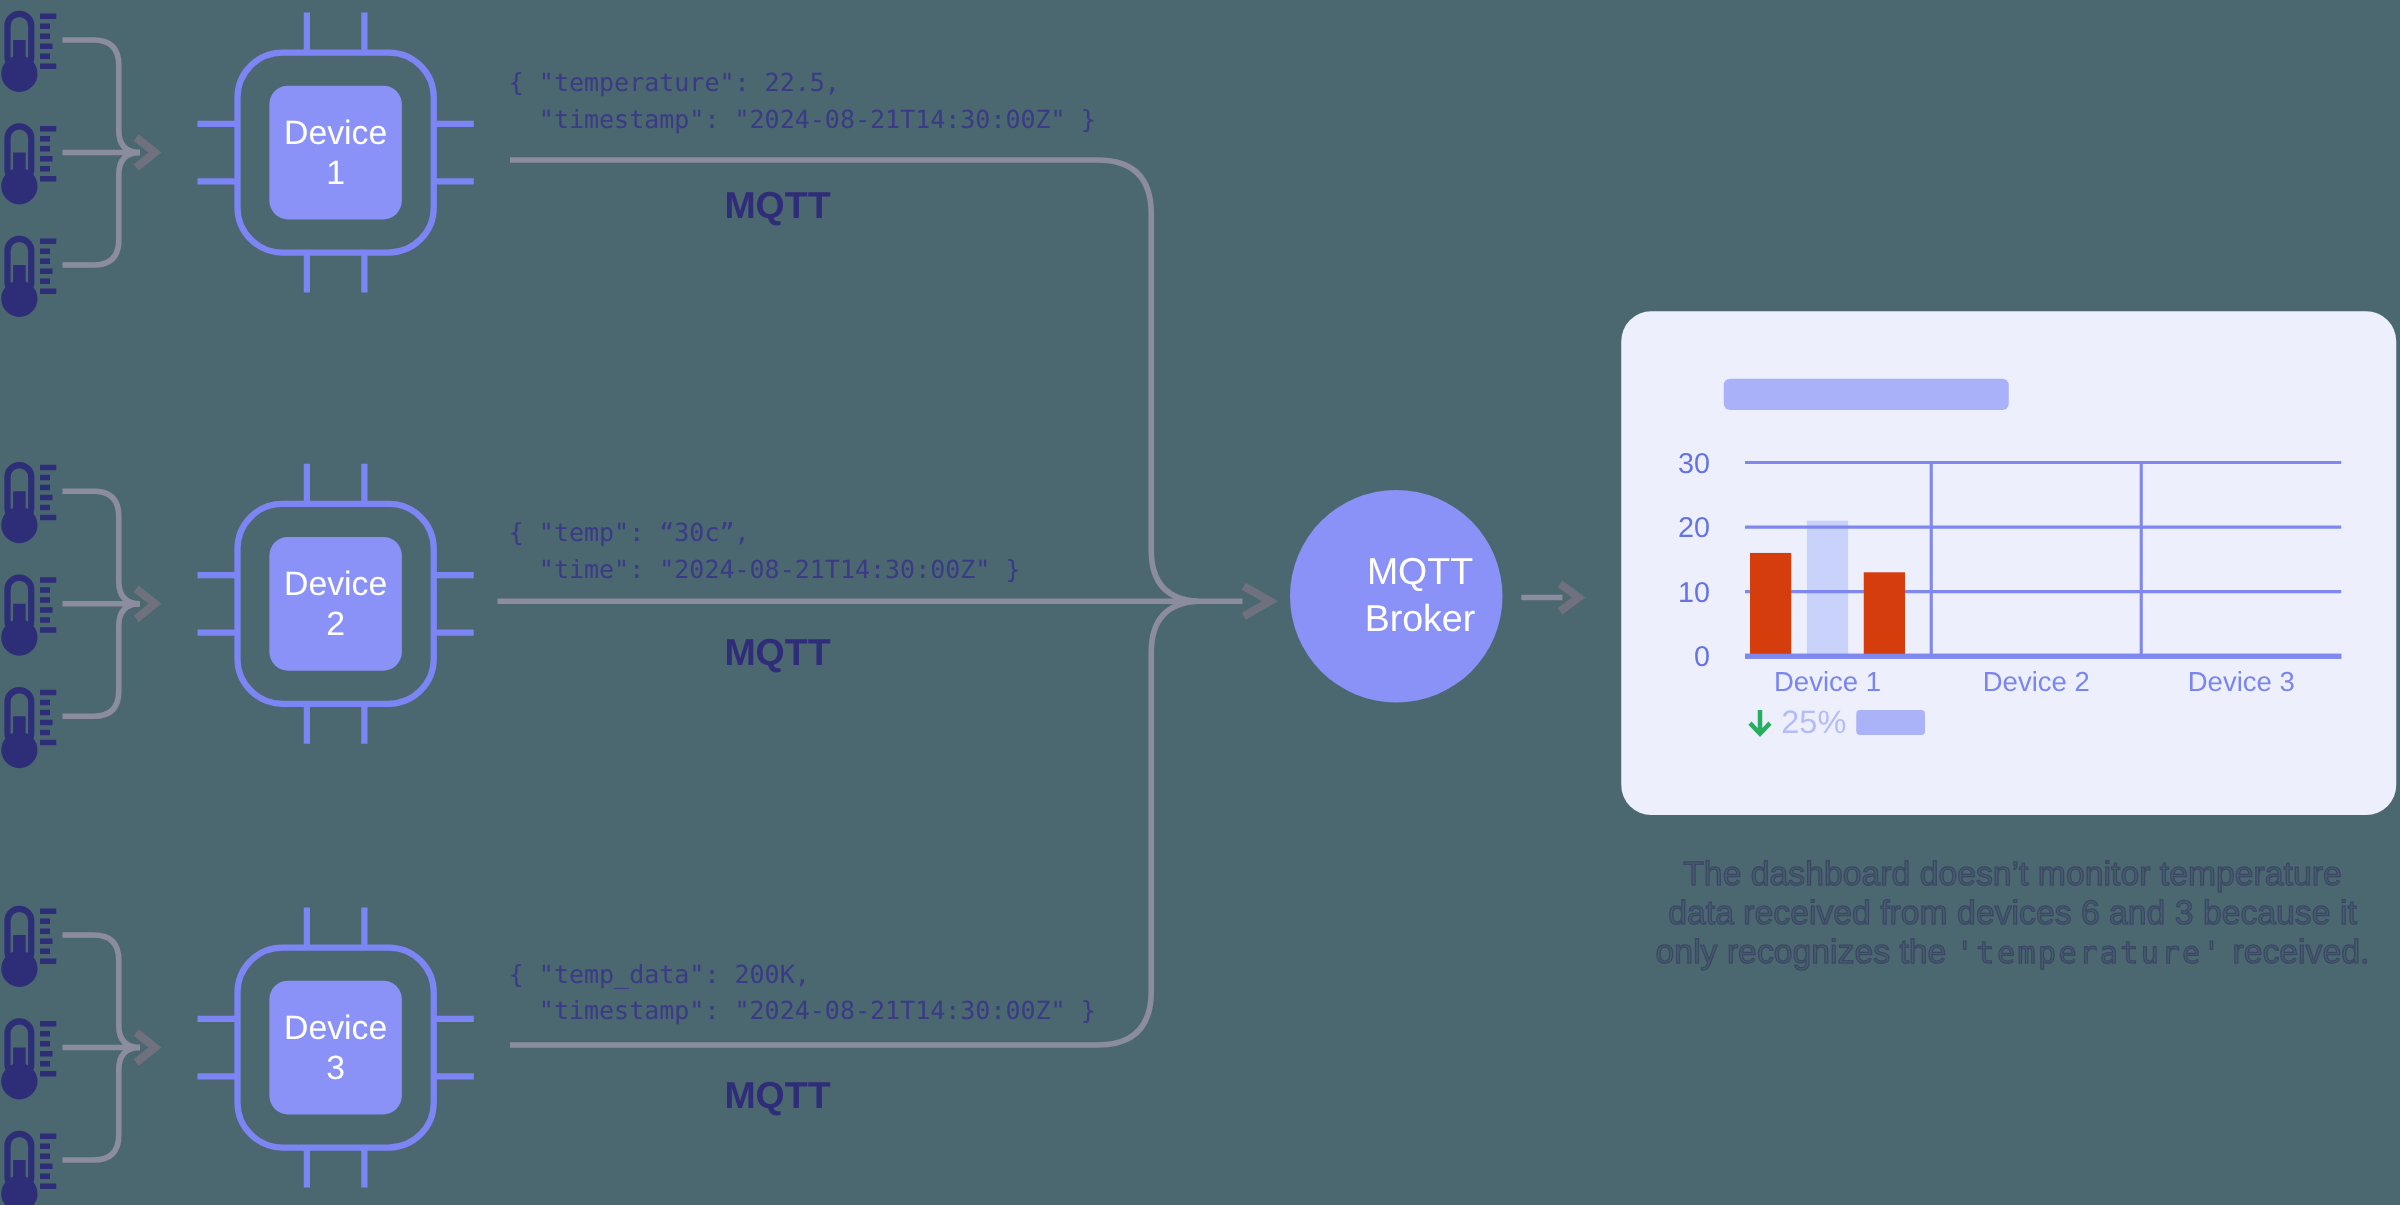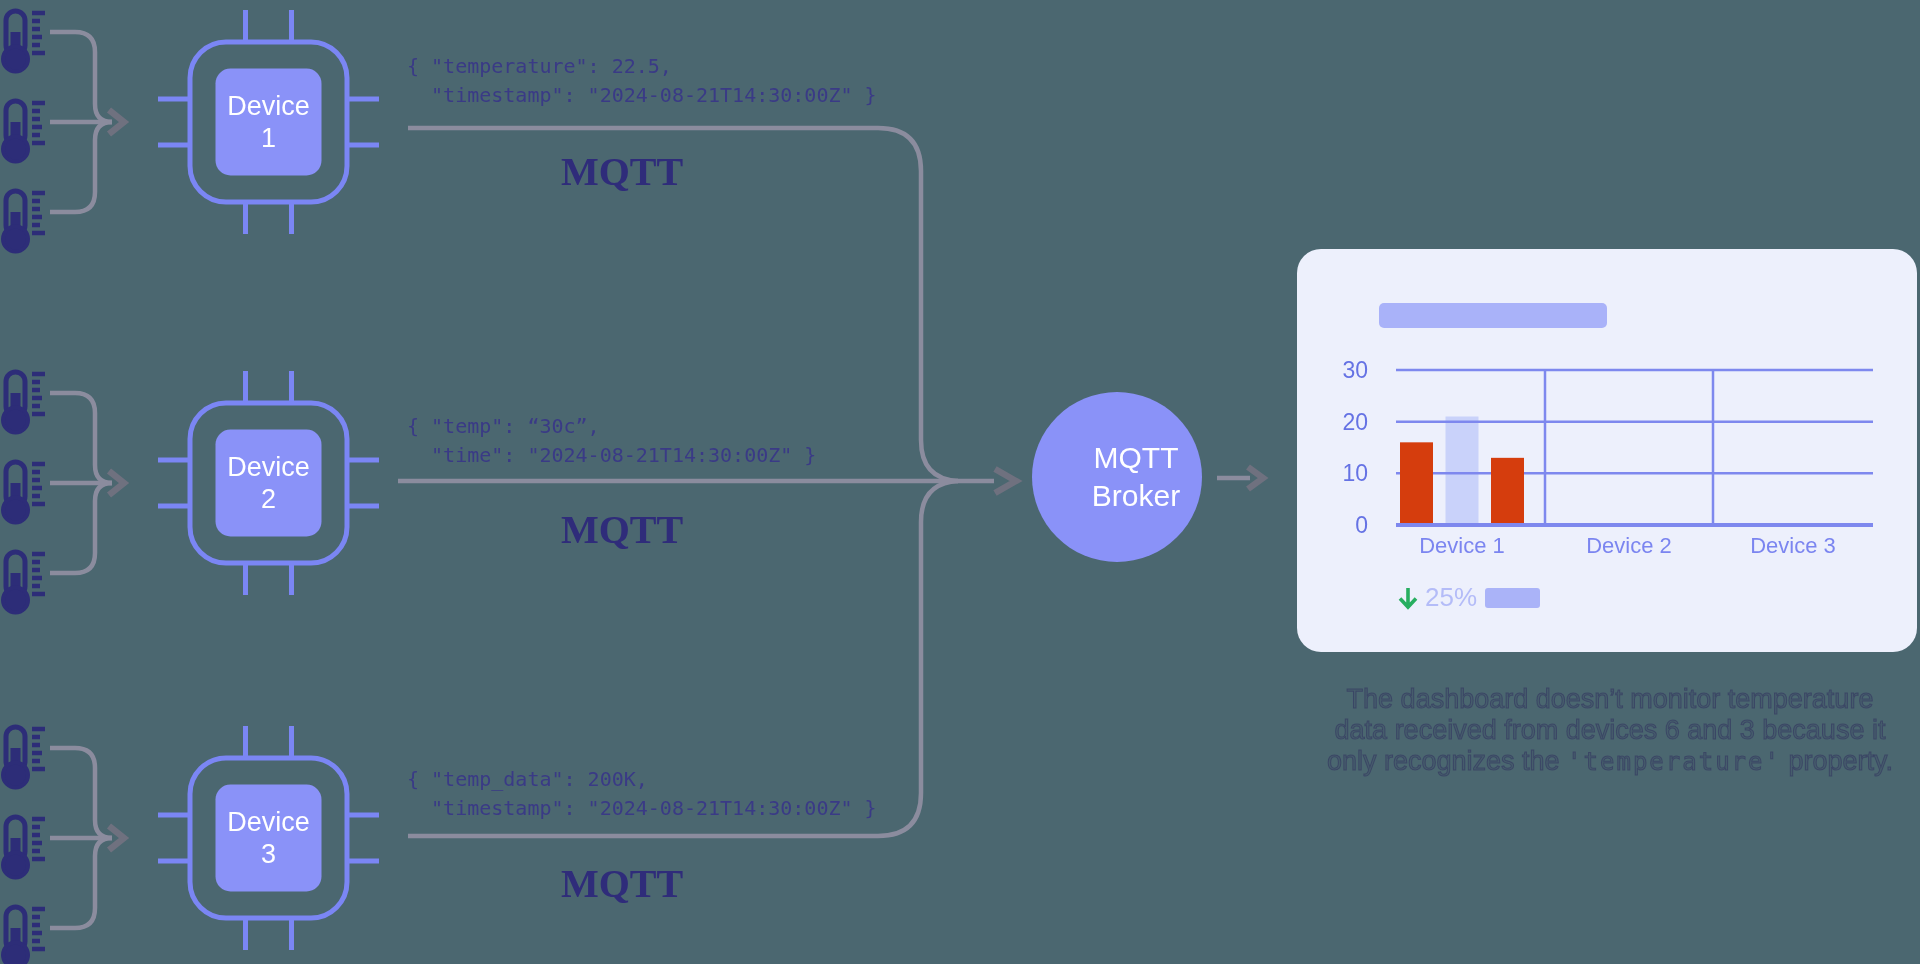--- a/index.html
+++ b/index.html
@@ -9,34 +9,34 @@
   .line{stroke:#8b8c9e;stroke-width:4.5;fill:none;}
   .chev{stroke:#6f717f;fill:none;stroke-width:6.5;}
   .pin-stroke{stroke:#7b86f4;stroke-width:5;fill:none;}
   .chip-outer{stroke:#7b86f4;stroke-width:5;fill:none;}
   .chip-inner{fill:#8a92f8;}
   .navy{stroke:#2d2d78;fill:none;}
   .navy-fill{fill:#2d2d78;}
   .overlay{position:absolute;}
   .payload{font-family:"DejaVu Sans Mono",monospace;font-size:20px;line-height:29px;
     color:#3a3a86;margin:0;white-space:pre;}
-  .mqtt-label{width:160px;text-align:center;font-size:40px;font-weight:bold;color:#2f2c7a;font-family:Liberation Serif, serif;}
+  .mqtt-label{width:160px;text-align:center;font-size:30px;font-weight:bold;color:#2f2c7a;}
   .chip-label{width:110px;height:108px;display:flex;align-items:center;justify-content:center;
     text-align:center;color:#ffffff;font-size:27px;line-height:32px;}
   .chip-label span{display:block;width:92px;}
   .broker-label{width:160px;height:140px;display:flex;align-items:center;justify-content:flex-end;
     text-align:center;color:#ffffff;font-size:30px;line-height:38px;}
   .broker-label span{display:block;width:122px;}
   #card{position:absolute;left:1297px;top:249px;width:620px;height:403px;background:#edf0fc;
     border-radius:24px;}
   #title-bar{position:absolute;left:82px;top:54px;width:228px;height:25px;background:#a9b2f9;
     border-radius:5px;}
   #chart-svg{position:absolute;left:0;top:0;}
   #chart-svg text{font-family:"Liberation Sans",sans-serif;}
-  #trend{position:absolute;left:99px;top:333px;display:flex;align-items:center;justify-content:center;}
+  #trend{position:absolute;left:99px;top:313px;display:flex;align-items:center;justify-content:center;}
   #trend-value{font-size:26px;color:#b4bcf8;margin-left:5px;}
   #trend-bar{width:55px;height:20px;background:#aab3f8;border-radius:3px;margin-left:8px;}
   #caption{position:absolute;left:1280px;top:684px;width:660px;text-align:center;
     font-size:27px;line-height:31px;white-space:pre-line;
     color:rgba(50,50,95,0.18);-webkit-text-stroke:1px rgba(50,50,95,0.55);}
   #caption .code{font-family:"DejaVu Sans Mono",monospace;font-size:24px;letter-spacing:2px;}
 </style>
 </head>
 <body>
 
@@ -153,15 +153,15 @@
       <svg width="24" height="26" viewBox="0 0 24 26">
         <path d="M12,3 V21 M4,13.5 L12,22 L20,13.5" fill="none" stroke="#27ae60" stroke-width="3.6"></path>
       </svg>
       <span id="trend-value">25%</span>
       <div id="trend-bar"></div>
     </div>
   </div>
 
   <div id="caption"><span>The dashboard doesn’t monitor temperature
 data received from devices 6 and 3 because it
-only recognizes the </span><span class="code">'temperature'</span><span> property.</span></div>
+only recognizes the </span><span class="code">'temperature'</span><span> received.</span></div>
 
 </div>
 
 </body></html>

